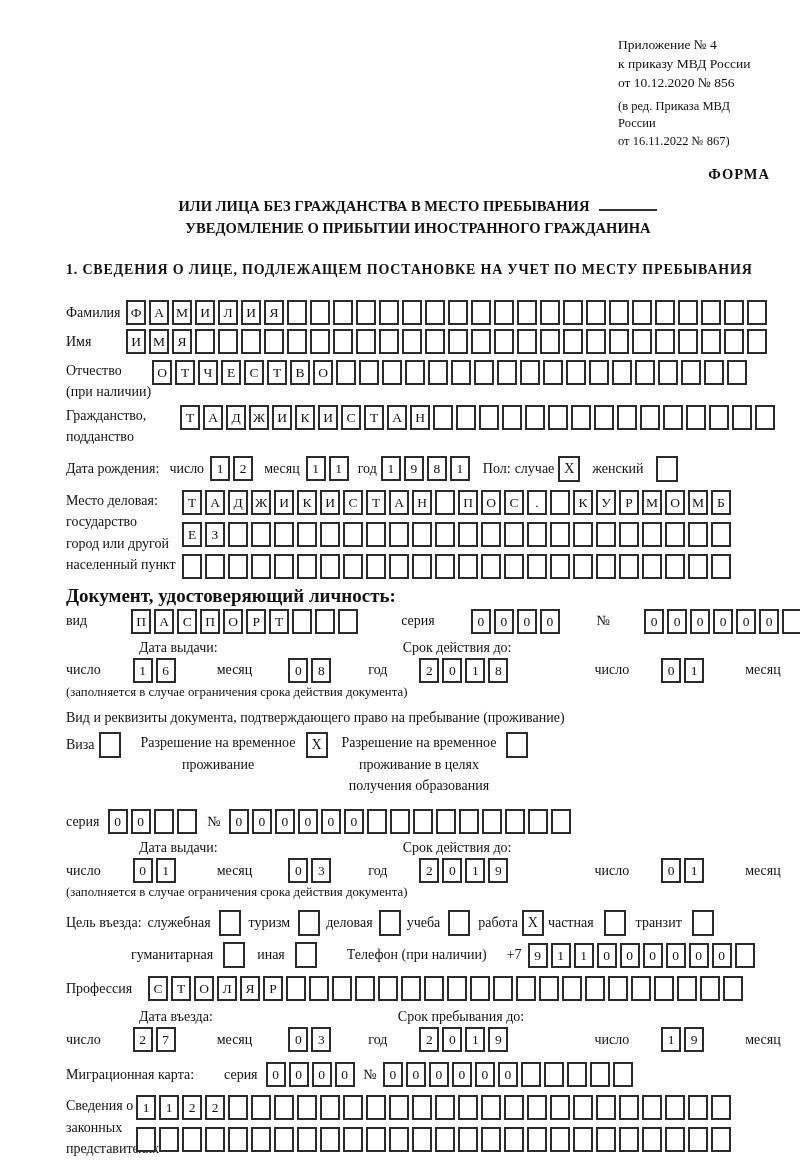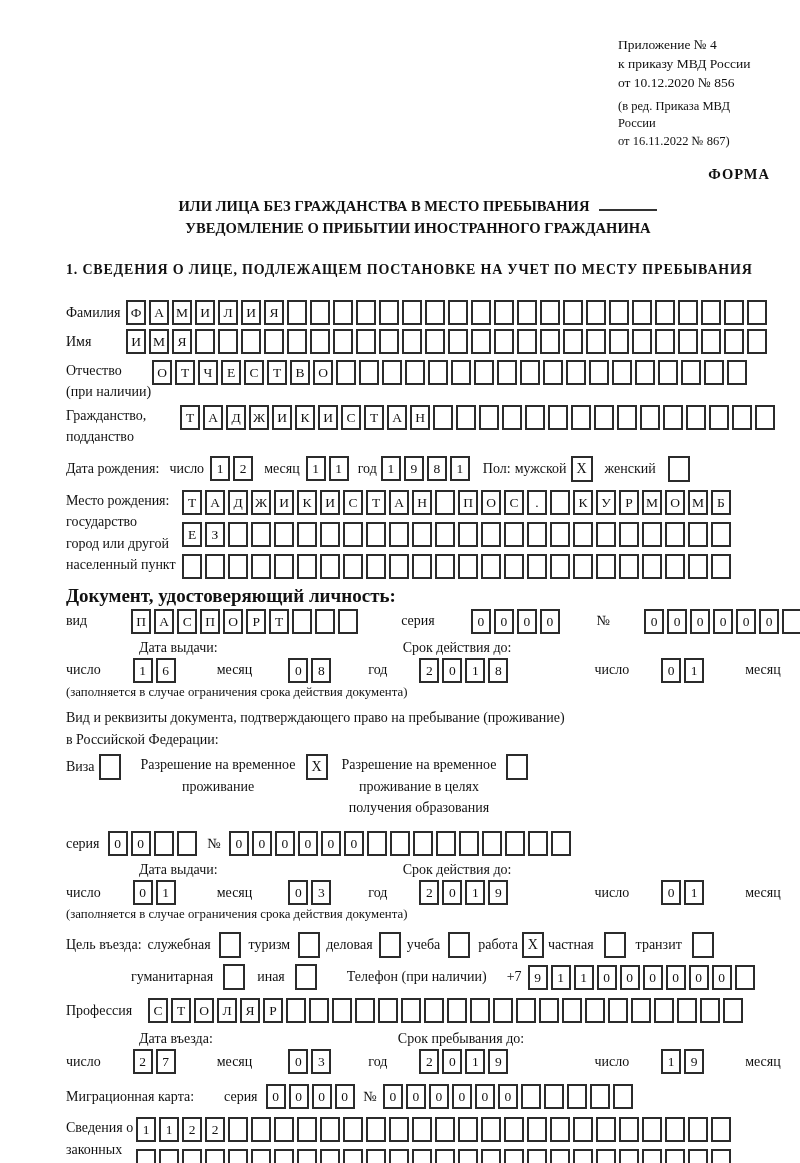--- a/index.html
+++ b/index.html
@@ -220,29 +220,29 @@
         <span class="cell">1</span>
       </span>
     <span class="ml6">год</span>
     <span class="cells ml4">
         <span class="cell">1</span>
         <span class="cell">9</span>
         <span class="cell">8</span>
         <span class="cell">1</span>
       </span>
     <span class="ml10">Пол:</span>
-    <span class="ml4">мужской</span>
+    <span class="ml4">случае</span>
     <span class="chk ml4">X</span>
     <span class="ml12">женский</span>
     <span class="chk ml12"></span>
   </div>
 
   <div class="row top mt8">
     <span class="lbl w116 mlab">
-      <div>Место рождения:</div>
+      <div>Место деловая:</div>
       <div>государство</div>
       <div>город или другой</div>
       <div>населенный пункт</div>
     </span>
     <span>
       <div class="cells mb7">
           <span class="cell">Т</span>
           <span class="cell">А</span>
           <span class="cell">Д</span>
           <span class="cell">Ж</span>
@@ -397,21 +397,20 @@
     <span class="cells ml4">
         <span class="cell">2</span>
         <span class="cell">0</span>
         <span class="cell">2</span>
         <span class="cell">5</span>
       </span>
   </div>
   <div class="note">(заполняется в случае ограничения срока действия документа)</div>
 
   <div class="mt10">Вид и реквизиты документа, подтверждающего право на пребывание (проживание)</div>
-  <div class="mt6">в Российской Федерации:</div>
 
   <div class="row top mt6">
     <span class="row" style="margin-top:0">
       <span>Виза</span>
       <span class="chk ml4"></span>
     </span>
     <span class="row top ml20" style="margin-top:0">
       <span class="optblock">
         <div>Разрешение на временное</div>
         <div>проживание</div>

